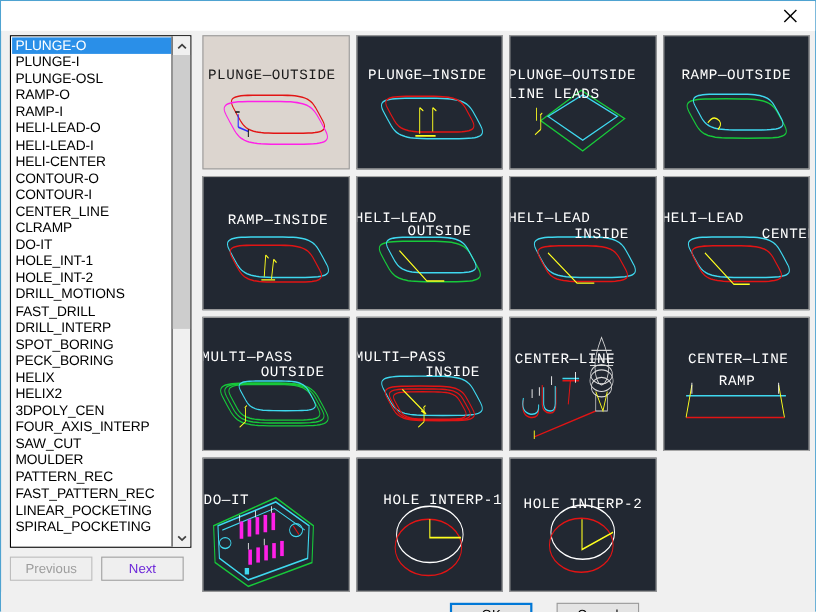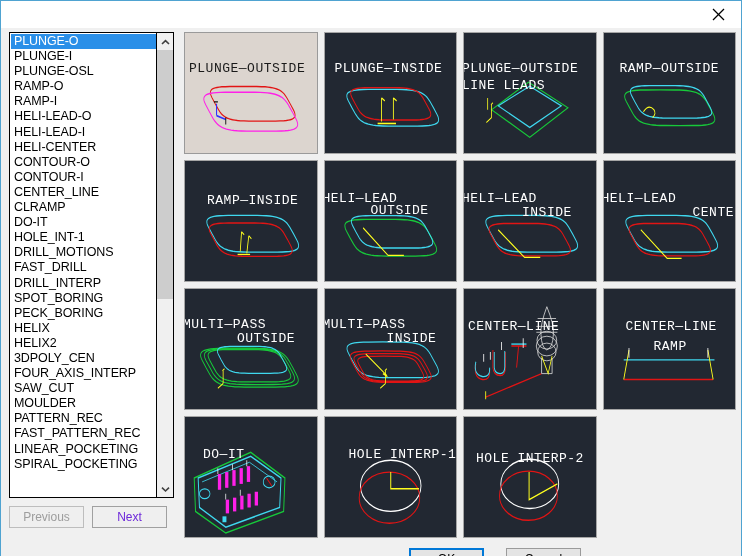--- a/index.html
+++ b/index.html
@@ -175,20 +175,21 @@
             <div class="list-item">RAMP-I</div>
             <div class="list-item">HELI-LEAD-O</div>
             <div class="list-item">HELI-LEAD-I</div>
             <div class="list-item">HELI-CENTER</div>
             <div class="list-item">CONTOUR-O</div>
             <div class="list-item">CONTOUR-I</div>
             <div class="list-item">CENTER_LINE</div>
             <div class="list-item">CLRAMP</div>
             <div class="list-item">DO-IT</div>
             <div class="list-item">HOLE_INT-1</div>
+            <div class="list-item">HOLE_INT-2</div>
             <div class="list-item">DRILL_MOTIONS</div>
             <div class="list-item">FAST_DRILL</div>
             <div class="list-item">DRILL_INTERP</div>
             <div class="list-item">SPOT_BORING</div>
             <div class="list-item">PECK_BORING</div>
             <div class="list-item">HELIX</div>
             <div class="list-item">HELIX2</div>
             <div class="list-item">3DPOLY_CEN</div>
             <div class="list-item">FOUR_AXIS_INTERP</div>
             <div class="list-item">SAW_CUT</div>
@@ -376,21 +377,21 @@
        <rect x="84" y="80" width="5" height="14"></rect>
               <rect x="95" y="78" width="5" height="14"></rect>
        <rect x="106" y="76" width="5" height="14"></rect>
      </g>
      <path d="M 50 52 L 50 58 M 72 48 L 72 54 M 94 44 L 94 50 M 62 78 L 62 84 M 84 74 L 84 80" stroke="#fff" stroke-width="1.1"></path>
      <ellipse cx="30" cy="78" rx="8" ry="5" fill="none" stroke="#3fd8ef" stroke-width="1.2"></ellipse>
      <ellipse cx="128" cy="66" rx="9" ry="6" fill="none" stroke="#3fd8ef" stroke-width="1.2"></ellipse>
      <path d="M 124 62 L 132 70" stroke="#e21414" stroke-width="1.2" fill="none"></path>
      <rect x="57" y="101" width="6" height="6" fill="#3fd8ef"></rect>
           </svg>
-          <div class="label" style="left: 18px; top: 30px;">DO—IT</div>
+          <div class="label" style="left: 0; top: 30px;">DO—IT</div>
         </div>
         <div class="thumb">
           <svg viewBox="0 0 200 122" preserveAspectRatio="none">
             <path d="M 54 70 a 46 26 0 1 0 92 0 a 46 26 0 1 0 -92 0" fill="none" stroke="#ffffff" stroke-width="1.4"></path>
      <path d="M 52 82 a 46 26 0 1 0 92 0 a 46 26 0 1 0 -92 0" fill="none" stroke="#e21414" stroke-width="1.4"></path>
      <path d="M 100 56 L 100 73 L 143 73" fill="none" stroke="#ffff1f" stroke-width="1.5"></path>
           </svg>
           <div class="label" style="left: 24px; top: 30px;">HOLE INTERP-1</div>
         </div>
         <div class="thumb">

